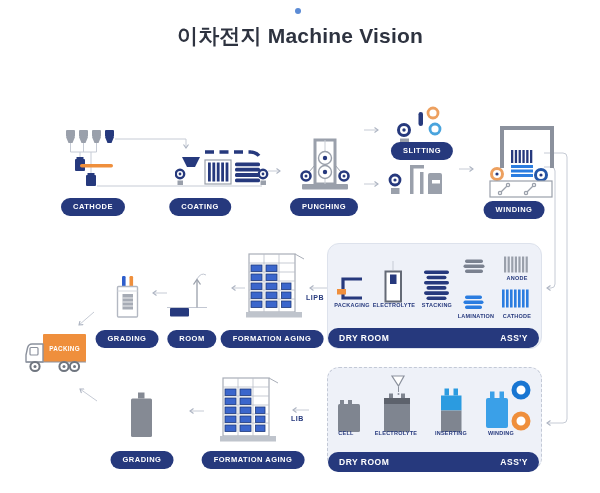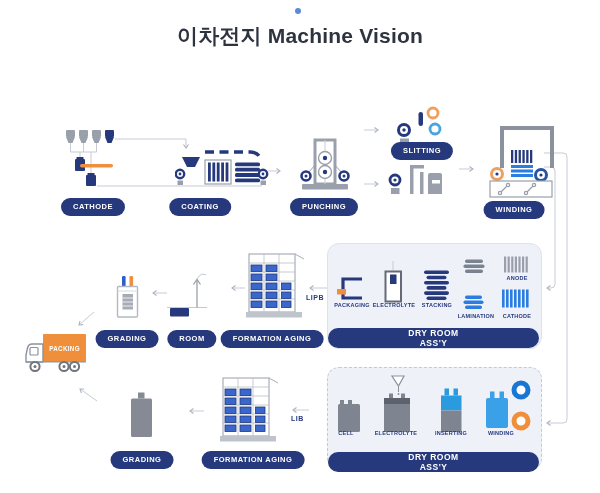--- a/index.html
+++ b/index.html
@@ -13,21 +13,21 @@
               font-size:7.5px;font-weight:bold;letter-spacing:.5px;line-height:1;
               padding:5px 12px;border-radius:10px;white-space:nowrap;}
   .caption{position:absolute;transform:translateX(-50%);color:#26397d;font-size:5.5px;
            font-weight:bold;letter-spacing:.25px;white-space:nowrap;line-height:1;}
   .tag{position:absolute;color:#26397d;font-size:7px;font-weight:bold;letter-spacing:.5px;line-height:1;}
   .procbox{position:absolute;background:#eef1f8;border-radius:12px;box-sizing:border-box;}
   .procbox.solid{border:1px solid #dde2ec;}
   .procbox.dashed{border:1px dashed #c3c9d6;}
   .drybar{position:absolute;background:#26397d;border-radius:10px;box-sizing:border-box;
           display:flex;justify-content:space-between;align-items:center;padding:0 11px;
-          color:#fff;font-size:8.5px;font-weight:bold;letter-spacing:.5px;flex-direction:column;}
+          color:#fff;font-size:8.5px;font-weight:bold;letter-spacing:.5px;}
   svg{display:block;}
 </style>
 </head>
 <body>
 
 <div id="stage">
 
   <div class="title-dot"></div>
   <div class="page-title">이차전지 Machine Vision</div>
 

